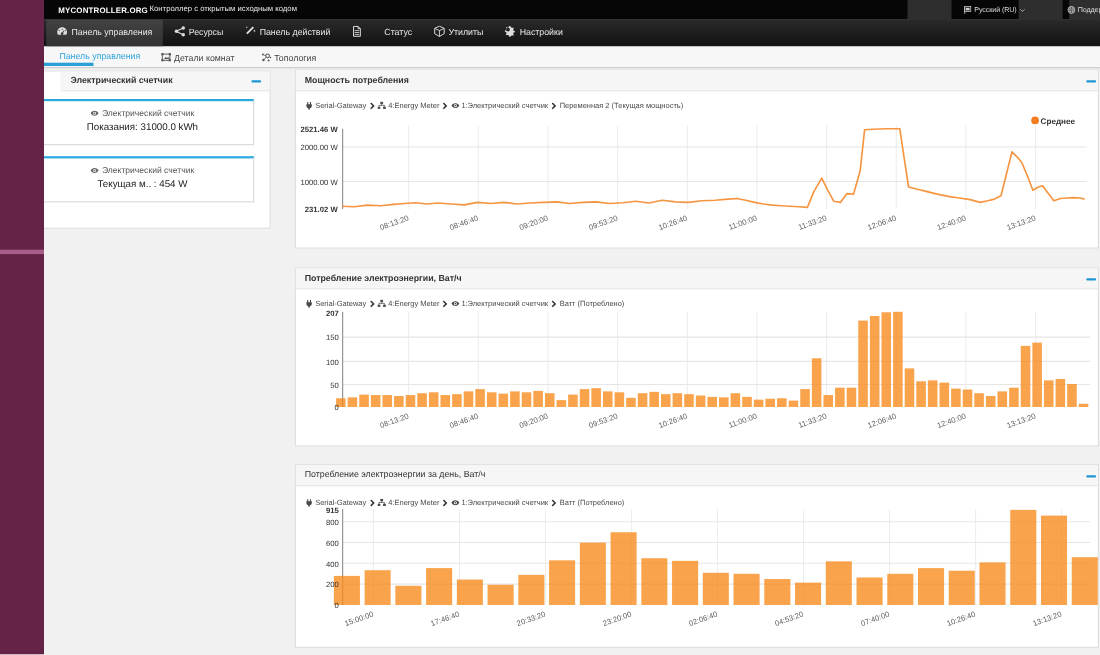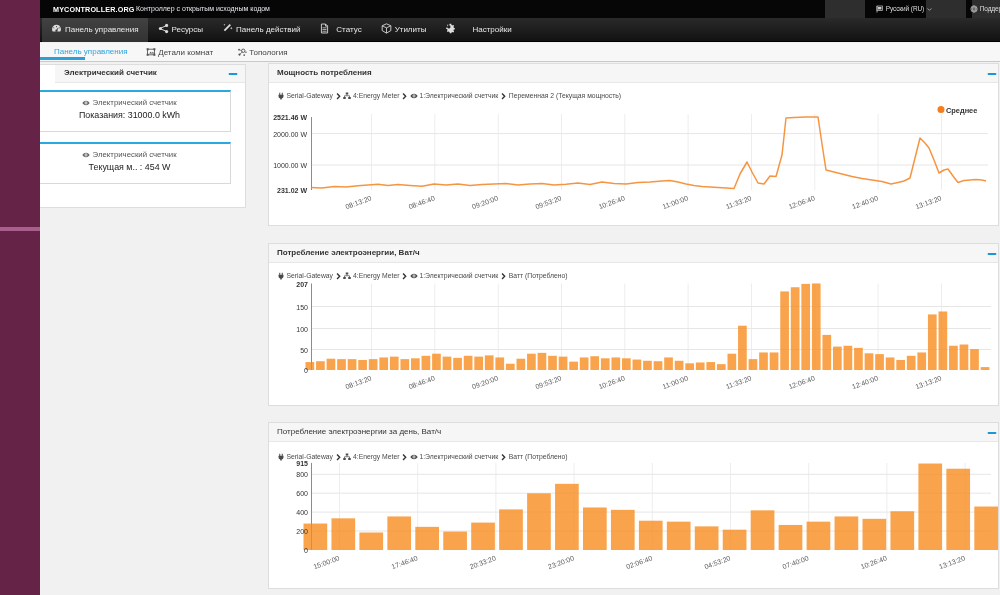--- a/index.html
+++ b/index.html
@@ -45,26 +45,26 @@
           <line x1="4" y1="7.5" x2="12" y2="3.8" stroke="#ddd" stroke-width="1.4"></line>
           <line x1="4" y1="8.5" x2="12" y2="12.2" stroke="#ddd" stroke-width="1.4"></line>
         </svg><span style="margin-left:3px;">Ресурсы</span></div><div style="display:inline-block;height:23.5px;line-height:23.5px;padding:0 9.5px;color:#e8e8e8;font-size:8px;vertical-align:top;"><svg width="11" height="11" viewBox="0 0 16 16" style="vertical-align:-2px;">
           <path d="M11.2 1.5l1.8 1.8L4.4 11.9 2.6 10.1zM13.5 5.5l.5 1.5 1.5.5-1.5.5-.5 1.5-.5-1.5L11.5 7.5l1.5-.5zM3.5 1l.4 1.2 1.2.4-1.2.4L3.5 4.2 3.1 3 1.9 2.6l1.2-.4z" fill="#ddd"></path>
         </svg><span style="margin-left:3px;">Панель действий</span></div><div style="display:inline-block;height:23.5px;line-height:23.5px;padding:0 9.5px;color:#e8e8e8;font-size:8px;vertical-align:top;"><svg width="11" height="11" viewBox="0 0 16 16" style="vertical-align:-2px;">
           <path d="M3.5 1.5h6l3 3v10h-9z" fill="none" stroke="#ddd" stroke-width="1.3"></path>
           <path d="M9.5 1.5v3h3" fill="none" stroke="#ddd" stroke-width="1.3"></path>
           <line x1="5" y1="7" x2="11" y2="7" stroke="#ddd" stroke-width="1.1"></line>
           <line x1="5" y1="9.5" x2="11" y2="9.5" stroke="#ddd" stroke-width="1.1"></line>
           <line x1="5" y1="12" x2="11" y2="12" stroke="#ddd" stroke-width="1.1"></line>
-        </svg><span style="margin-left:6px;">Статус</span></div><div style="display:inline-block;height:37px;line-height:23.5px;padding:0 9.5px;color:#e8e8e8;font-size:8px;vertical-align:top;"><svg width="11" height="11" viewBox="0 0 16 16" style="vertical-align:-2px;">
+        </svg><span style="margin-left:19px;">Статус</span></div><div style="display:inline-block;height:37px;line-height:23.5px;padding:0 9.5px;color:#e8e8e8;font-size:8px;vertical-align:top;"><svg width="11" height="11" viewBox="0 0 16 16" style="vertical-align:-2px;">
           <path d="M8 1.2L14.3 4v7L8 14.8 1.7 11V4z" fill="none" stroke="#ddd" stroke-width="1.3"></path>
           <path d="M1.9 4.2L8 7l6.1-2.8M8 7v7.5" fill="none" stroke="#ddd" stroke-width="1.2"></path>
         </svg><span style="margin-left:3px;">Утилиты</span></div><div style="display:inline-block;height:23.5px;line-height:23.5px;padding:0 9.5px;color:#e8e8e8;font-size:8px;vertical-align:top;"><svg width="11" height="11" viewBox="0 0 16 16" style="vertical-align:-2px;">
           <path d="M8 1l1 .1.3 1.6a5 5 0 011.6.9l1.5-.6.9 1.2-1 1.3a5 5 0 01.6 1.7l1.6.4v1.5l-1.6.4a5 5 0 01-.6 1.7l1 1.3-.9 1.2-1.5-.6a5 5 0 01-1.6.9L9 14.9 8 15l-1-.1-.3-1.6a5 5 0 01-1.6-.9l-1.5.6-.9-1.2 1-1.3a5 5 0 01-.6-1.7L1.5 8.4V6.9l1.6-.4a5 5 0 01.6-1.7l-1-1.3.9-1.2 1.5.6a5 5 0 011.6-.9L7 1.1zm0 4.5A2.5 2.5 0 105 8a2.5 2.5 0 003-2.5z" fill="#ddd" fill-rule="evenodd"></path>
-        </svg><span style="margin-left:16px;">Настройки</span></div></div>
+        </svg><span style="margin-left:3px;">Настройки</span></div></div>
 </div>
 
 <div class="abs" style="left:0;top:42.5px;width:1000px;height:19px;background:#f7f7f7;border-bottom:1px solid #c9c9c9;">
   <span class="abs" style="left:14px;top:4px;font-size:8px;color:#2fa4dc;">Панель управления</span>
   <span class="abs" style="left:13px;top:14.5px;width:72px;height:3px;background:#2c9fd8;"></span>
   <span class="abs" style="left:106px;top:4px;font-size:8px;color:#444;"><svg width="10" height="10" viewBox="0 0 16 16" style="vertical-align:-2px;">
         <rect x="2.5" y="3.5" width="11" height="9" fill="none" stroke="#555" stroke-width="1.4"></rect>
         <rect x="1" y="2" width="3.2" height="3.2" fill="#555"></rect>
         <rect x="11.8" y="2" width="3.2" height="3.2" fill="#555"></rect>
         <rect x="1" y="10.8" width="3.2" height="3.2" fill="#555"></rect>

